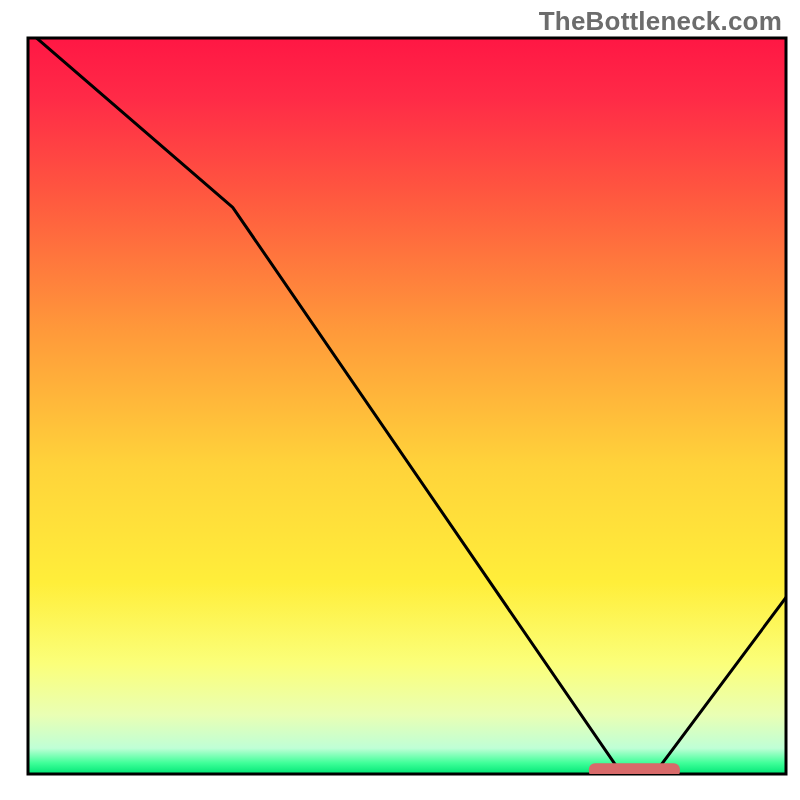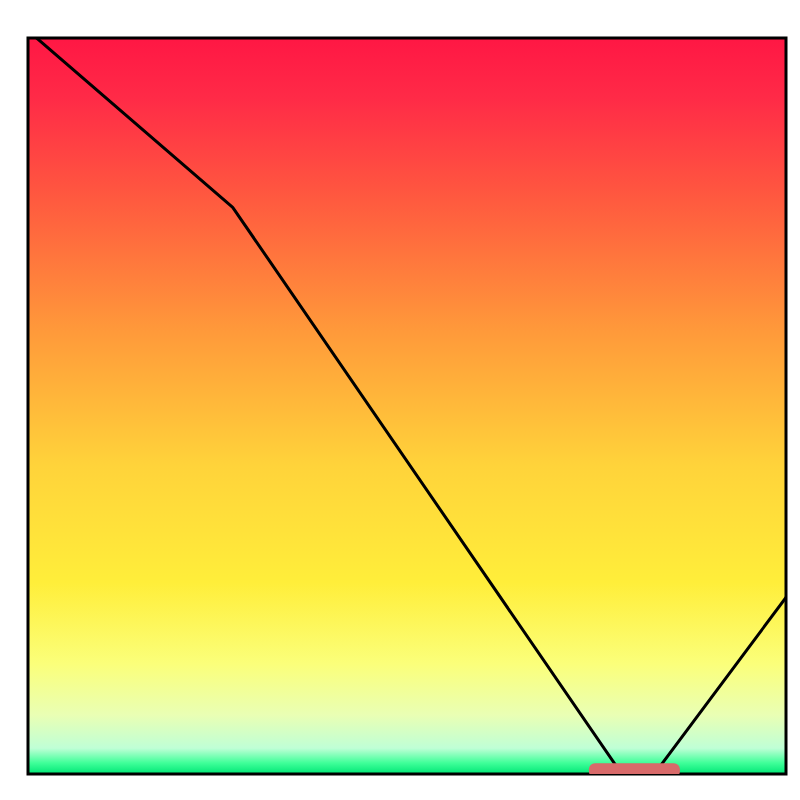--- a/index.html
+++ b/index.html
@@ -29,20 +29,21 @@
   svg.chart {
     position: absolute;
     top: 0;
     left: 0;
   }
 </style>
 </head>
 <body>
 
 <div class="frame">
+  <div class="watermark">TheBottleneck.com</div>
 
   <svg class="chart" width="800" height="800" viewBox="0 0 800 800">
     <defs>
       <linearGradient id="bgGrad" x1="0" y1="0" x2="0" y2="1">
           <stop offset="0%" stop-color="#ff1744"></stop>
           <stop offset="8%" stop-color="#ff2a47"></stop>
           <stop offset="22%" stop-color="#ff5a3f"></stop>
           <stop offset="40%" stop-color="#ff9a3a"></stop>
           <stop offset="57.99999999999999%" stop-color="#ffd33a"></stop>
           <stop offset="74%" stop-color="#ffee3a"></stop>

